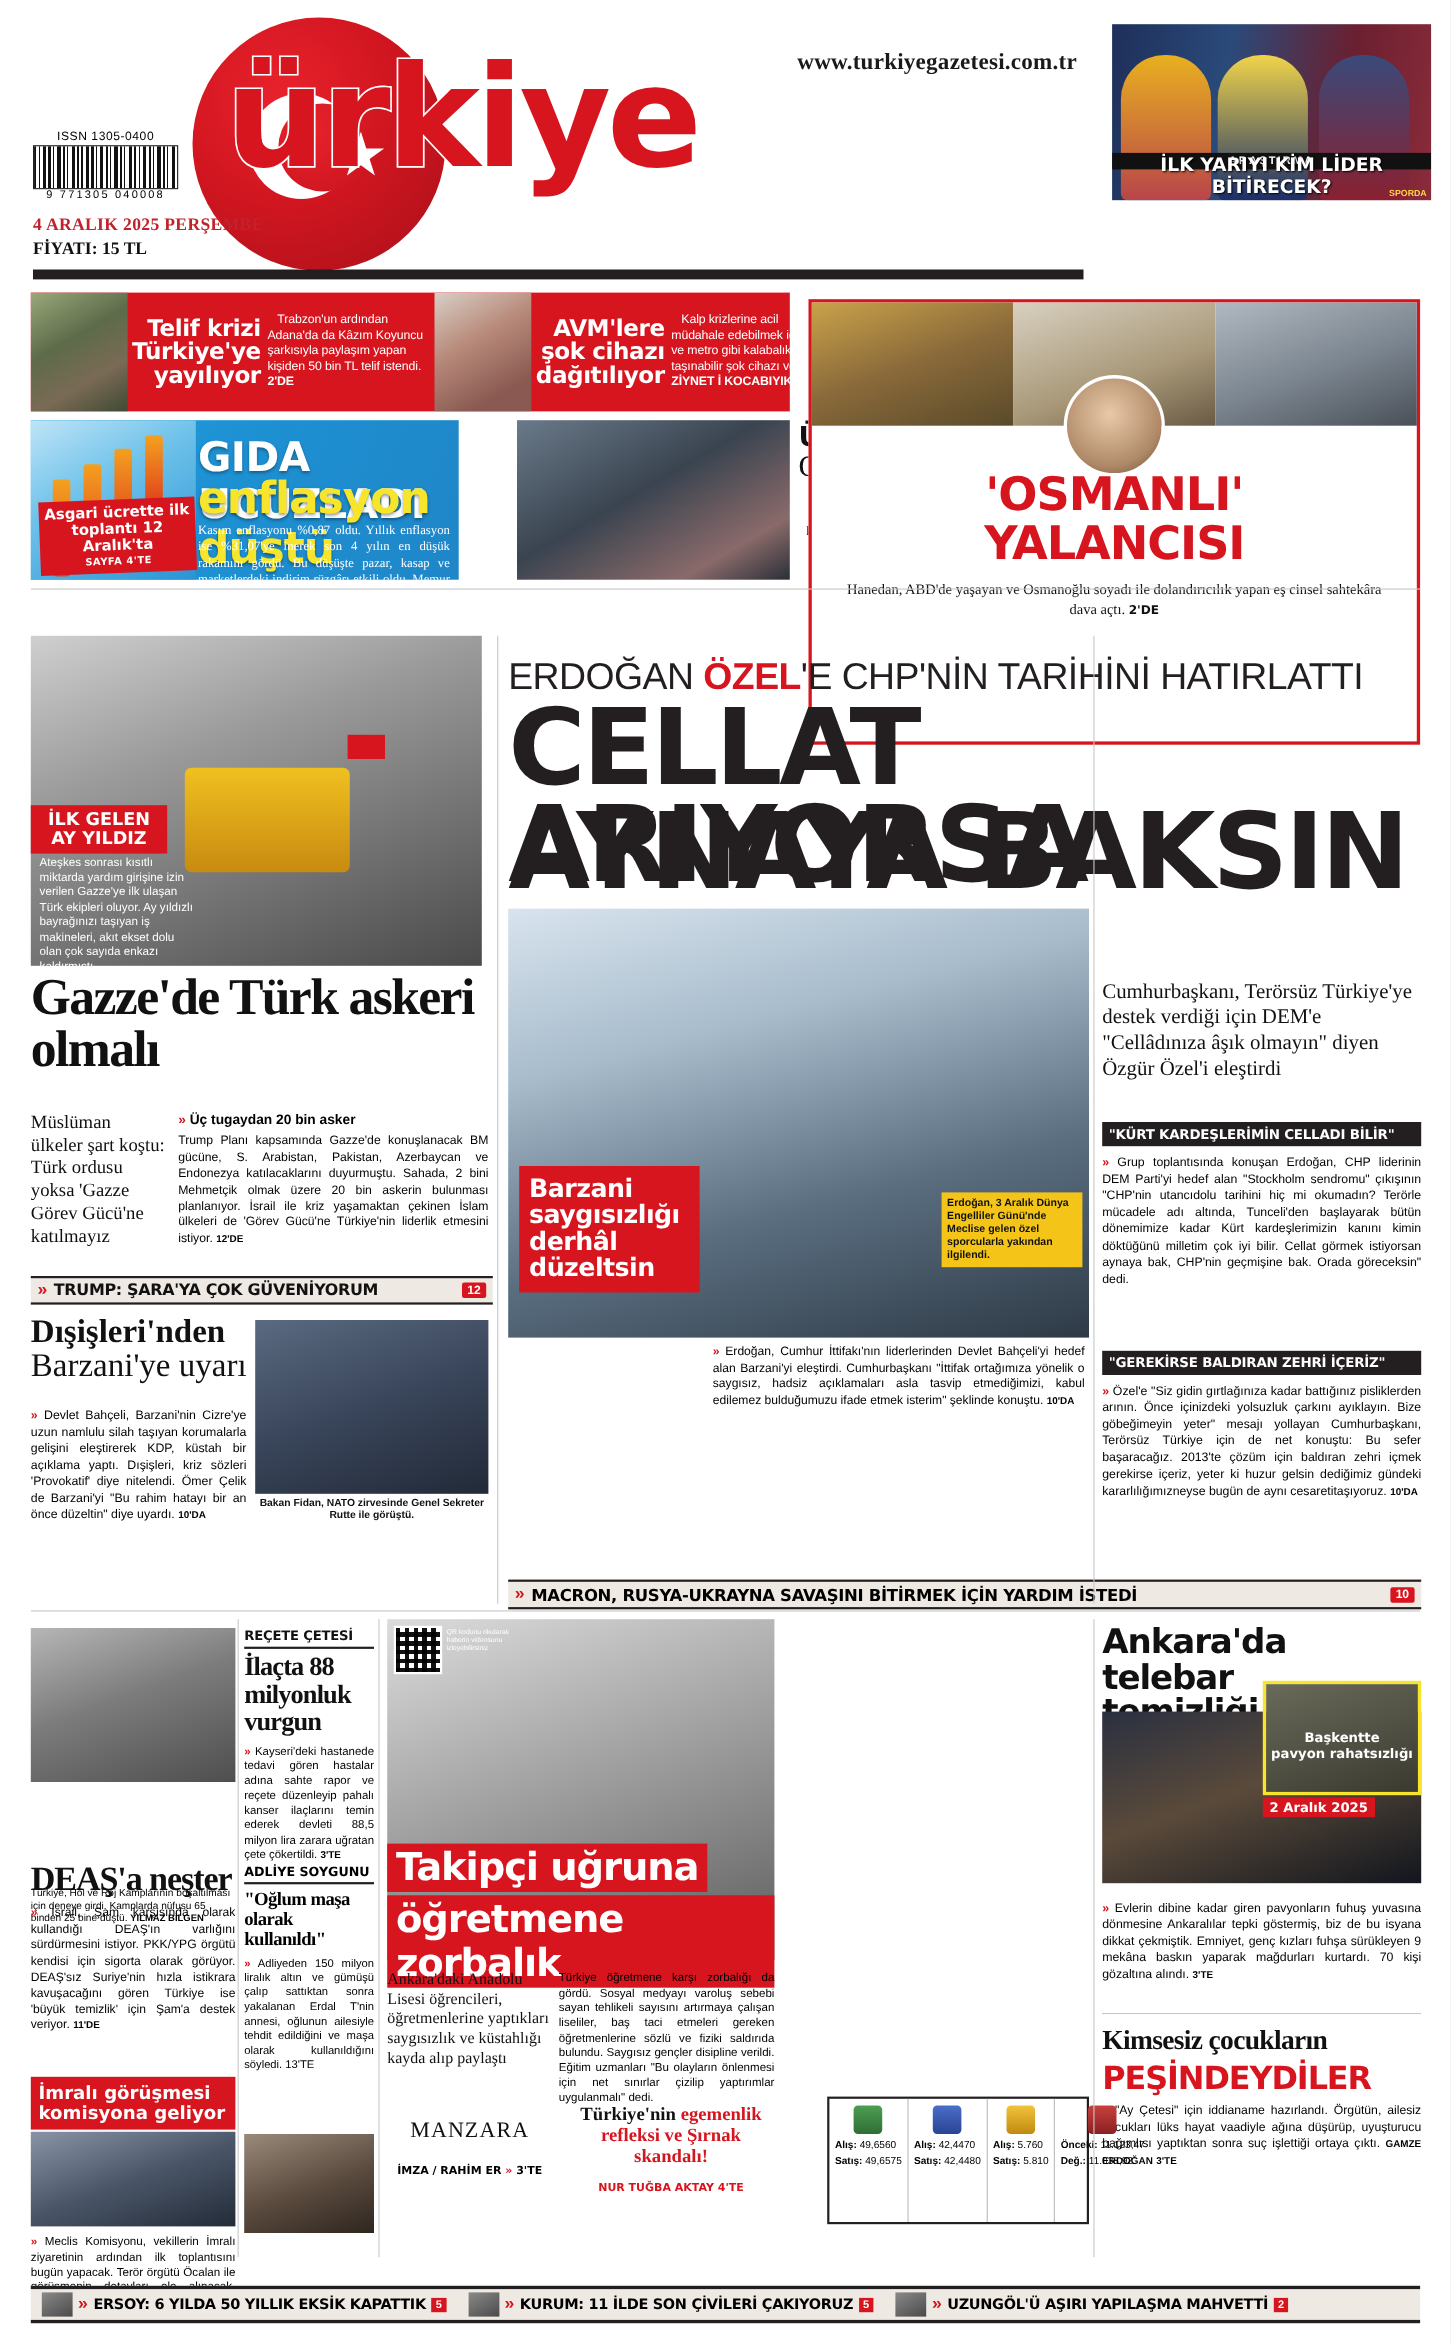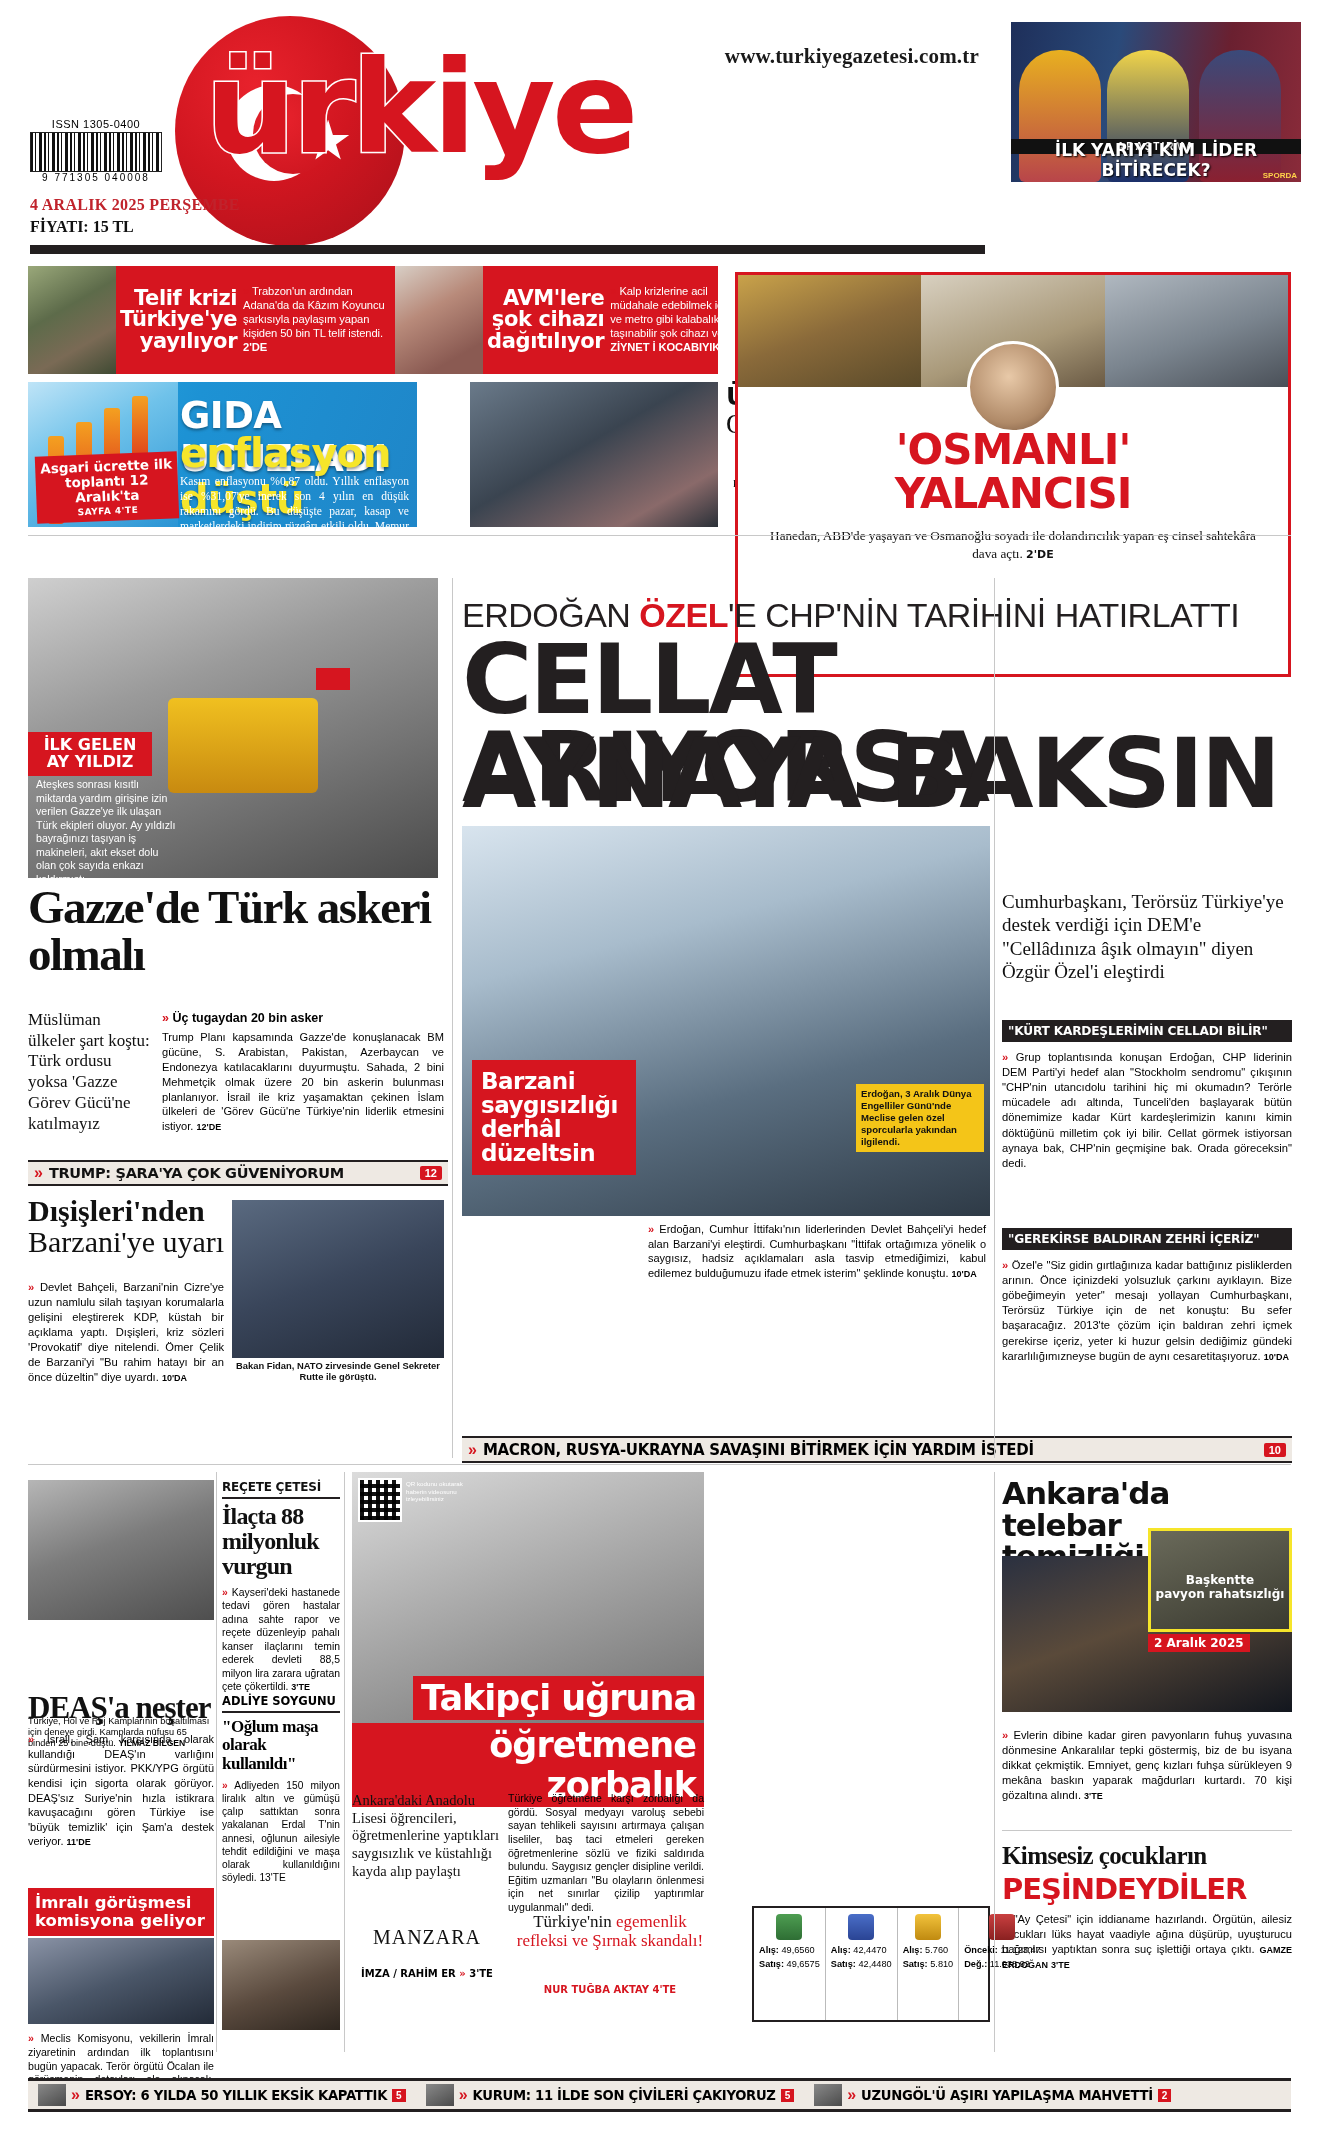--- a/index.html
+++ b/index.html
@@ -379,21 +379,21 @@
   }
   .qr {
     position:absolute; left:358px; top:1478px; width:44px; height:44px;
     background:
       repeating-linear-gradient(0deg,#111 0 4px,#fff 4px 8px),
       repeating-linear-gradient(90deg,#111 0 4px,#fff 4px 8px);
     background-blend-mode:multiply; border:2px solid #fff;
   }
   .qr-cap { position:absolute; left:406px; top:1480px; width:58px; font-size:6.2px; line-height:1.22; color:#fff;}
   .takip-h {
-    position:absolute; left:352px; top:1676px; width:352px; text-align:right;
+    position:absolute; left:352px; top:1676px; width:352px; text-align:left;
   }
   .takip-h .l1 { background:#d6151f; color:#fff; display:inline-block;
     font-family:"DejaVu Sans",sans-serif; font-weight:bold; font-size:35px;
     padding:2px 8px; letter-spacing:-1px;}
   .takip-h .l2 { background:#d6151f; color:#fff; display:inline-block;
     font-family:"DejaVu Sans",sans-serif; font-weight:bold; font-size:35px;
     padding:2px 8px; margin-top:3px; letter-spacing:-1px;}
   .takip-lead {
     position:absolute; left:352px; top:1792px; width:148px;
     font-family:"Liberation Serif",serif; font-size:14.5px; line-height:1.22; color:#111;
@@ -405,21 +405,21 @@
   .manzara {
     position:absolute; left:352px; top:1926px; width:150px; text-align:center;
     font-family:"Liberation Serif",serif; font-size:20px; letter-spacing:1px; color:#111;
   }
   .manzara-by {
     position:absolute; left:352px; top:1968px; width:150px; text-align:center;
     font-family:"DejaVu Sans",sans-serif; font-weight:bold; font-size:10px;
   }
   .egem {
     position:absolute; left:516px; top:1912px; width:188px; text-align:center;
-    font-family:"Liberation Serif",serif; font-weight:normal; font-size:17px; line-height:1.12; color:#111;
+    font-family:"Liberation Serif",serif; font-weight:bold; font-size:17px; line-height:1.12; color:#111;
   }
   .egem .red { color:#d6151f; }
   .egem-by {
     position:absolute; left:516px; top:1984px; width:188px; text-align:center;
     font-family:"DejaVu Sans",sans-serif; font-weight:bold; font-size:10px; color:#d6151f;
   }
   
   .ank-h {
     position:absolute; left:1002px; top:1478px; width:290px;
     font-family:"DejaVu Sans",sans-serif; font-weight:bold; font-size:31px;

